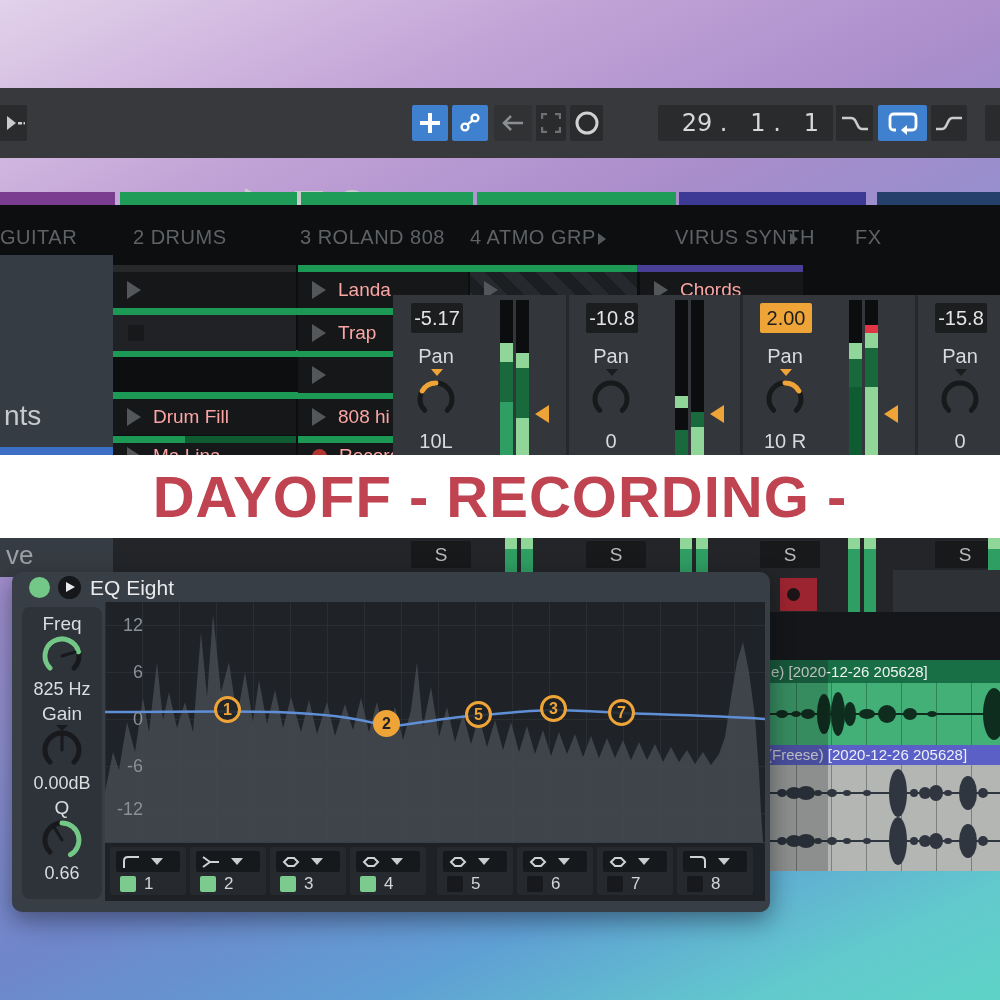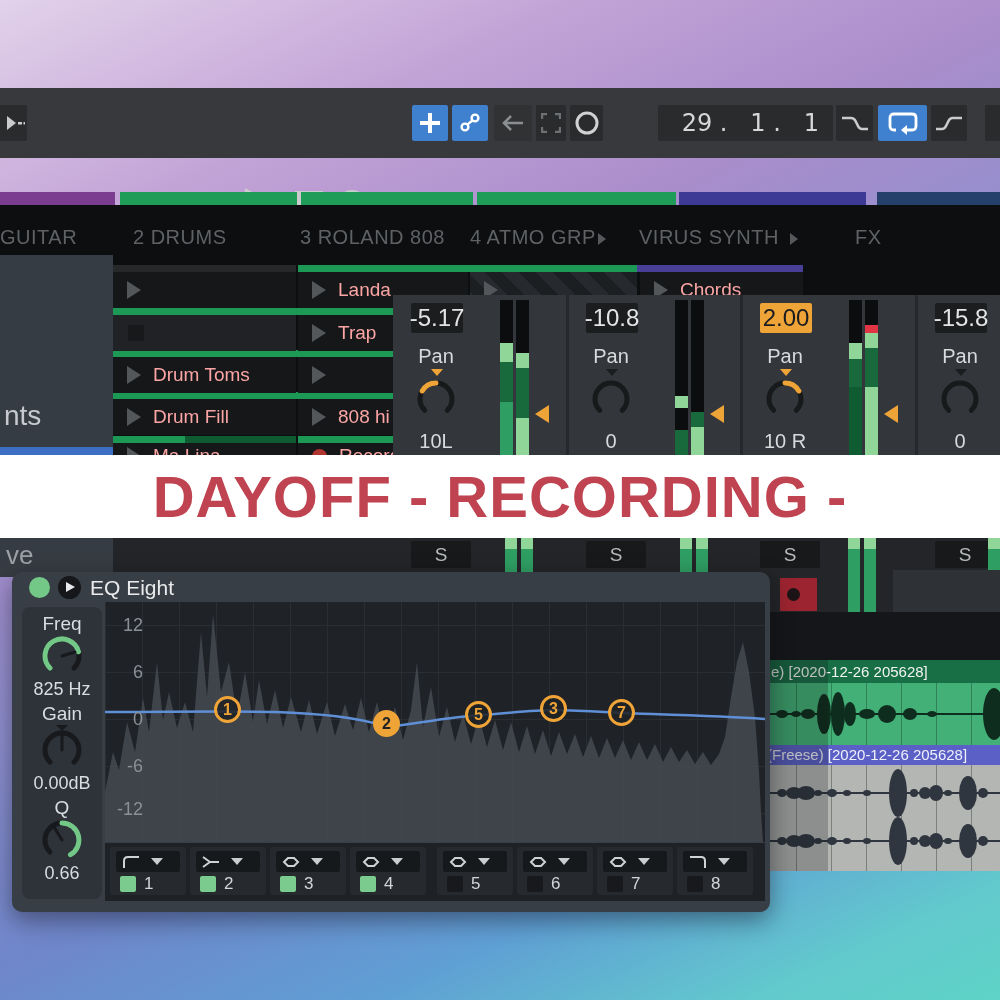--- a/index.html
+++ b/index.html
@@ -25,21 +25,21 @@
   .trackname{position:absolute;top:226px;height:26px;color:#5e6265;font-size:20px;letter-spacing:.5px;white-space:nowrap;}
   .fold{position:absolute;top:233px;width:0;height:0;border-left:8px solid #55595c;border-top:6px solid transparent;border-bottom:6px solid transparent;}
   .browser{position:absolute;left:0;top:255px;width:113px;height:200px;background:#363c43;}
   .clip{position:absolute;height:36px;background:#151719;display:flex;align-items:center;color:#fca5a5;font-size:19px;}
   .clip .ptri{width:0;height:0;border-left:14px solid #53575a;border-top:9px solid transparent;border-bottom:9px solid transparent;margin:0 12px 0 14px;flex:none;}
   .clip .reddot{width:15px;height:15px;border-radius:50%;background:#b03430;margin:0 12px 0 14px;flex:none;}
   .sep{position:absolute;height:7px;}
   
   .mixer{position:absolute;left:393px;top:295px;width:607px;height:160px;background:#33363b;}
   .strip{position:absolute;top:0;width:175px;height:160px;}
-  .vbox{position:absolute;left:18px;top:8px;width:52px;height:30px;background:#1b1d1f;border-radius:2px;color:#e2e4e6;font-size:24px;display:flex;align-items:center;justify-content:center;}
+  .vbox{position:absolute;left:18px;top:8px;width:52px;height:30px;background:#1b1d1f;border-radius:2px;color:#e2e4e6;font-size:20px;display:flex;align-items:center;justify-content:center;}
   .vbox.hl{background:#efa438;color:#1b1d1f;}
   .panlbl{position:absolute;left:0;top:50px;width:86px;text-align:center;color:#d8dadc;font-size:20px;}
   .pmark{position:absolute;left:38px;top:74px;width:0;height:0;border-left:6px solid transparent;border-right:6px solid transparent;border-top:7px solid #1a1c1e;}
   .pmark.orange{border-top-color:#efa438;}
   .panknob{position:absolute;left:17px;top:82px;}
   .panval{position:absolute;left:0;top:135px;width:86px;text-align:center;color:#d8dadc;font-size:20px;white-space:nowrap;}
   .mbar{position:absolute;top:5px;width:13px;height:155px;}
   .mtri{position:absolute;width:0;height:0;border-top:9px solid transparent;border-bottom:9px solid transparent;border-right:14px solid #efa438;top:110px;}
   .mdiv{position:absolute;top:0;width:3px;height:160px;background:#26282b;}
   
@@ -162,21 +162,21 @@
   <div class="tab" style="left:301px;width:172px;background:#1f9d58"></div>
   <div class="tab" style="left:477px;width:199px;background:#1f9d58"></div>
   <div class="tab" style="left:679px;width:187px;background:#3c3a94"></div>
   <div class="tab" style="left:877px;width:123px;background:#24406b"></div>
 
   <div class="trackname" style="left:0px">GUITAR</div>
   <div class="trackname" style="left:133px">2 DRUMS</div>
   <div class="trackname" style="left:300px">3 ROLAND 808</div>
   <div class="trackname" style="left:470px">4 ATMO GRP</div>
   <div class="fold" style="left:598px"></div>
-  <div class="trackname" style="left:639px">VIRUS SYNTH</div>
+  <div class="trackname" style="left:675px">VIRUS SYNTH</div>
   <div class="fold" style="left:790px"></div>
   <div class="trackname" style="left:855px">FX</div>
 
   <div class="browser">
     <div class="abs" style="left:4px;top:145px;color:#c6cad0;font-size:28px">nts</div>
     <div class="abs" style="left:0;top:192px;width:113px;height:9px;background:#3d70c4"></div>
   </div>
 
   <div class="sep" style="left:113px;top:265px;width:183px;background:#26282a"></div>
   <div class="sep" style="left:298px;top:265px;width:339px;background:#1c9a55"></div>
@@ -186,24 +186,20 @@
   <div class="sep" style="left:113px;top:392px;width:355px;background:#1c9a55"></div>
   <div class="sep" style="left:113px;top:436px;width:72px;background:#1c9a55"></div>
   <div class="sep" style="left:185px;top:436px;width:111px;background:#0f5c33"></div>
   <div class="sep" style="left:298px;top:436px;width:170px;background:#1c9a55"></div>
 
   <div class="clip" style="left:113px;top:272px;width:183px">
       <div class="ptri"></div>
     </div>
   <div class="clip" style="left:113px;top:315px;width:183px;background:#202225">
       <div style="width:16px;height:16px;background:#17191b;margin-left:15px"></div>
-    </div>
-  <div class="clip" style="left:113px;top:357px;width:183px">
-      <div class="ptri"></div>
-      <span>Drum Toms</span>
     </div>
   <div class="clip" style="left:113px;top:399px;width:183px">
       <div class="ptri"></div>
       <span>Drum Fill</span>
     </div>
   <div class="clip" style="left:113px;top:443px;width:183px;height:12px;overflow:hidden">
       <div class="ptri" style="margin-top:14px"></div>
       <span style="margin-top:14px">Ma Lina</span>
     </div>
 

